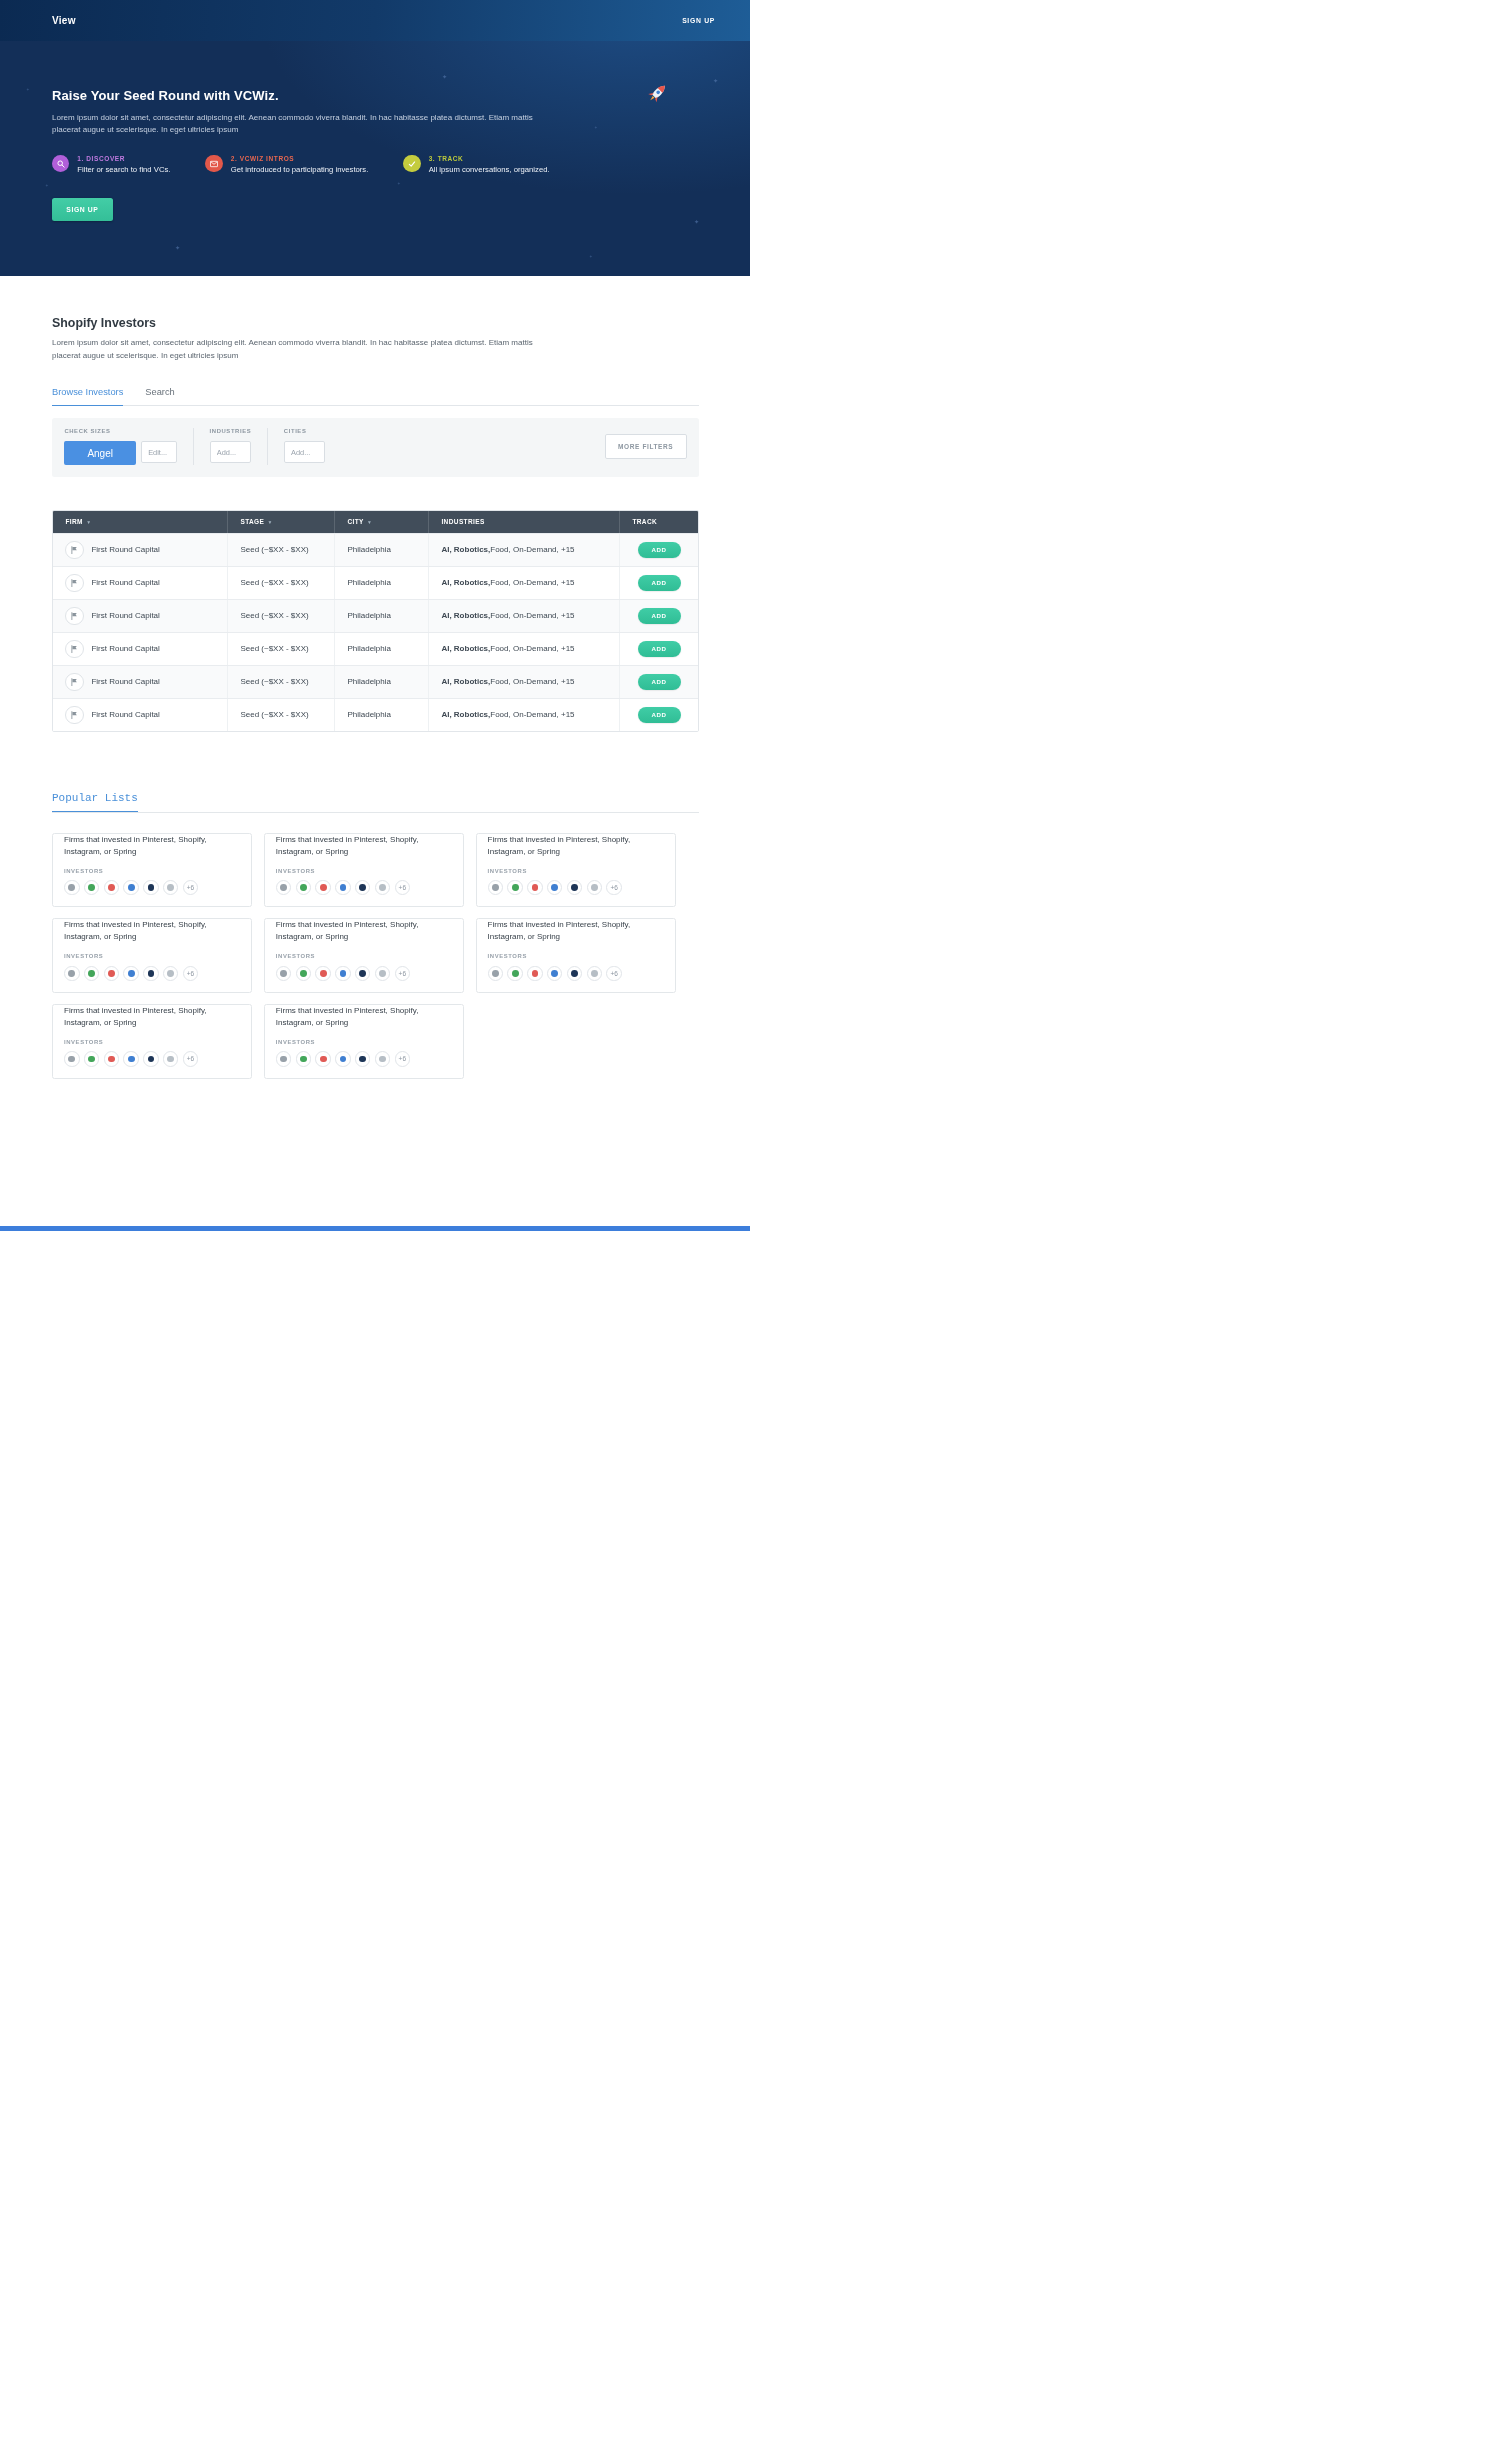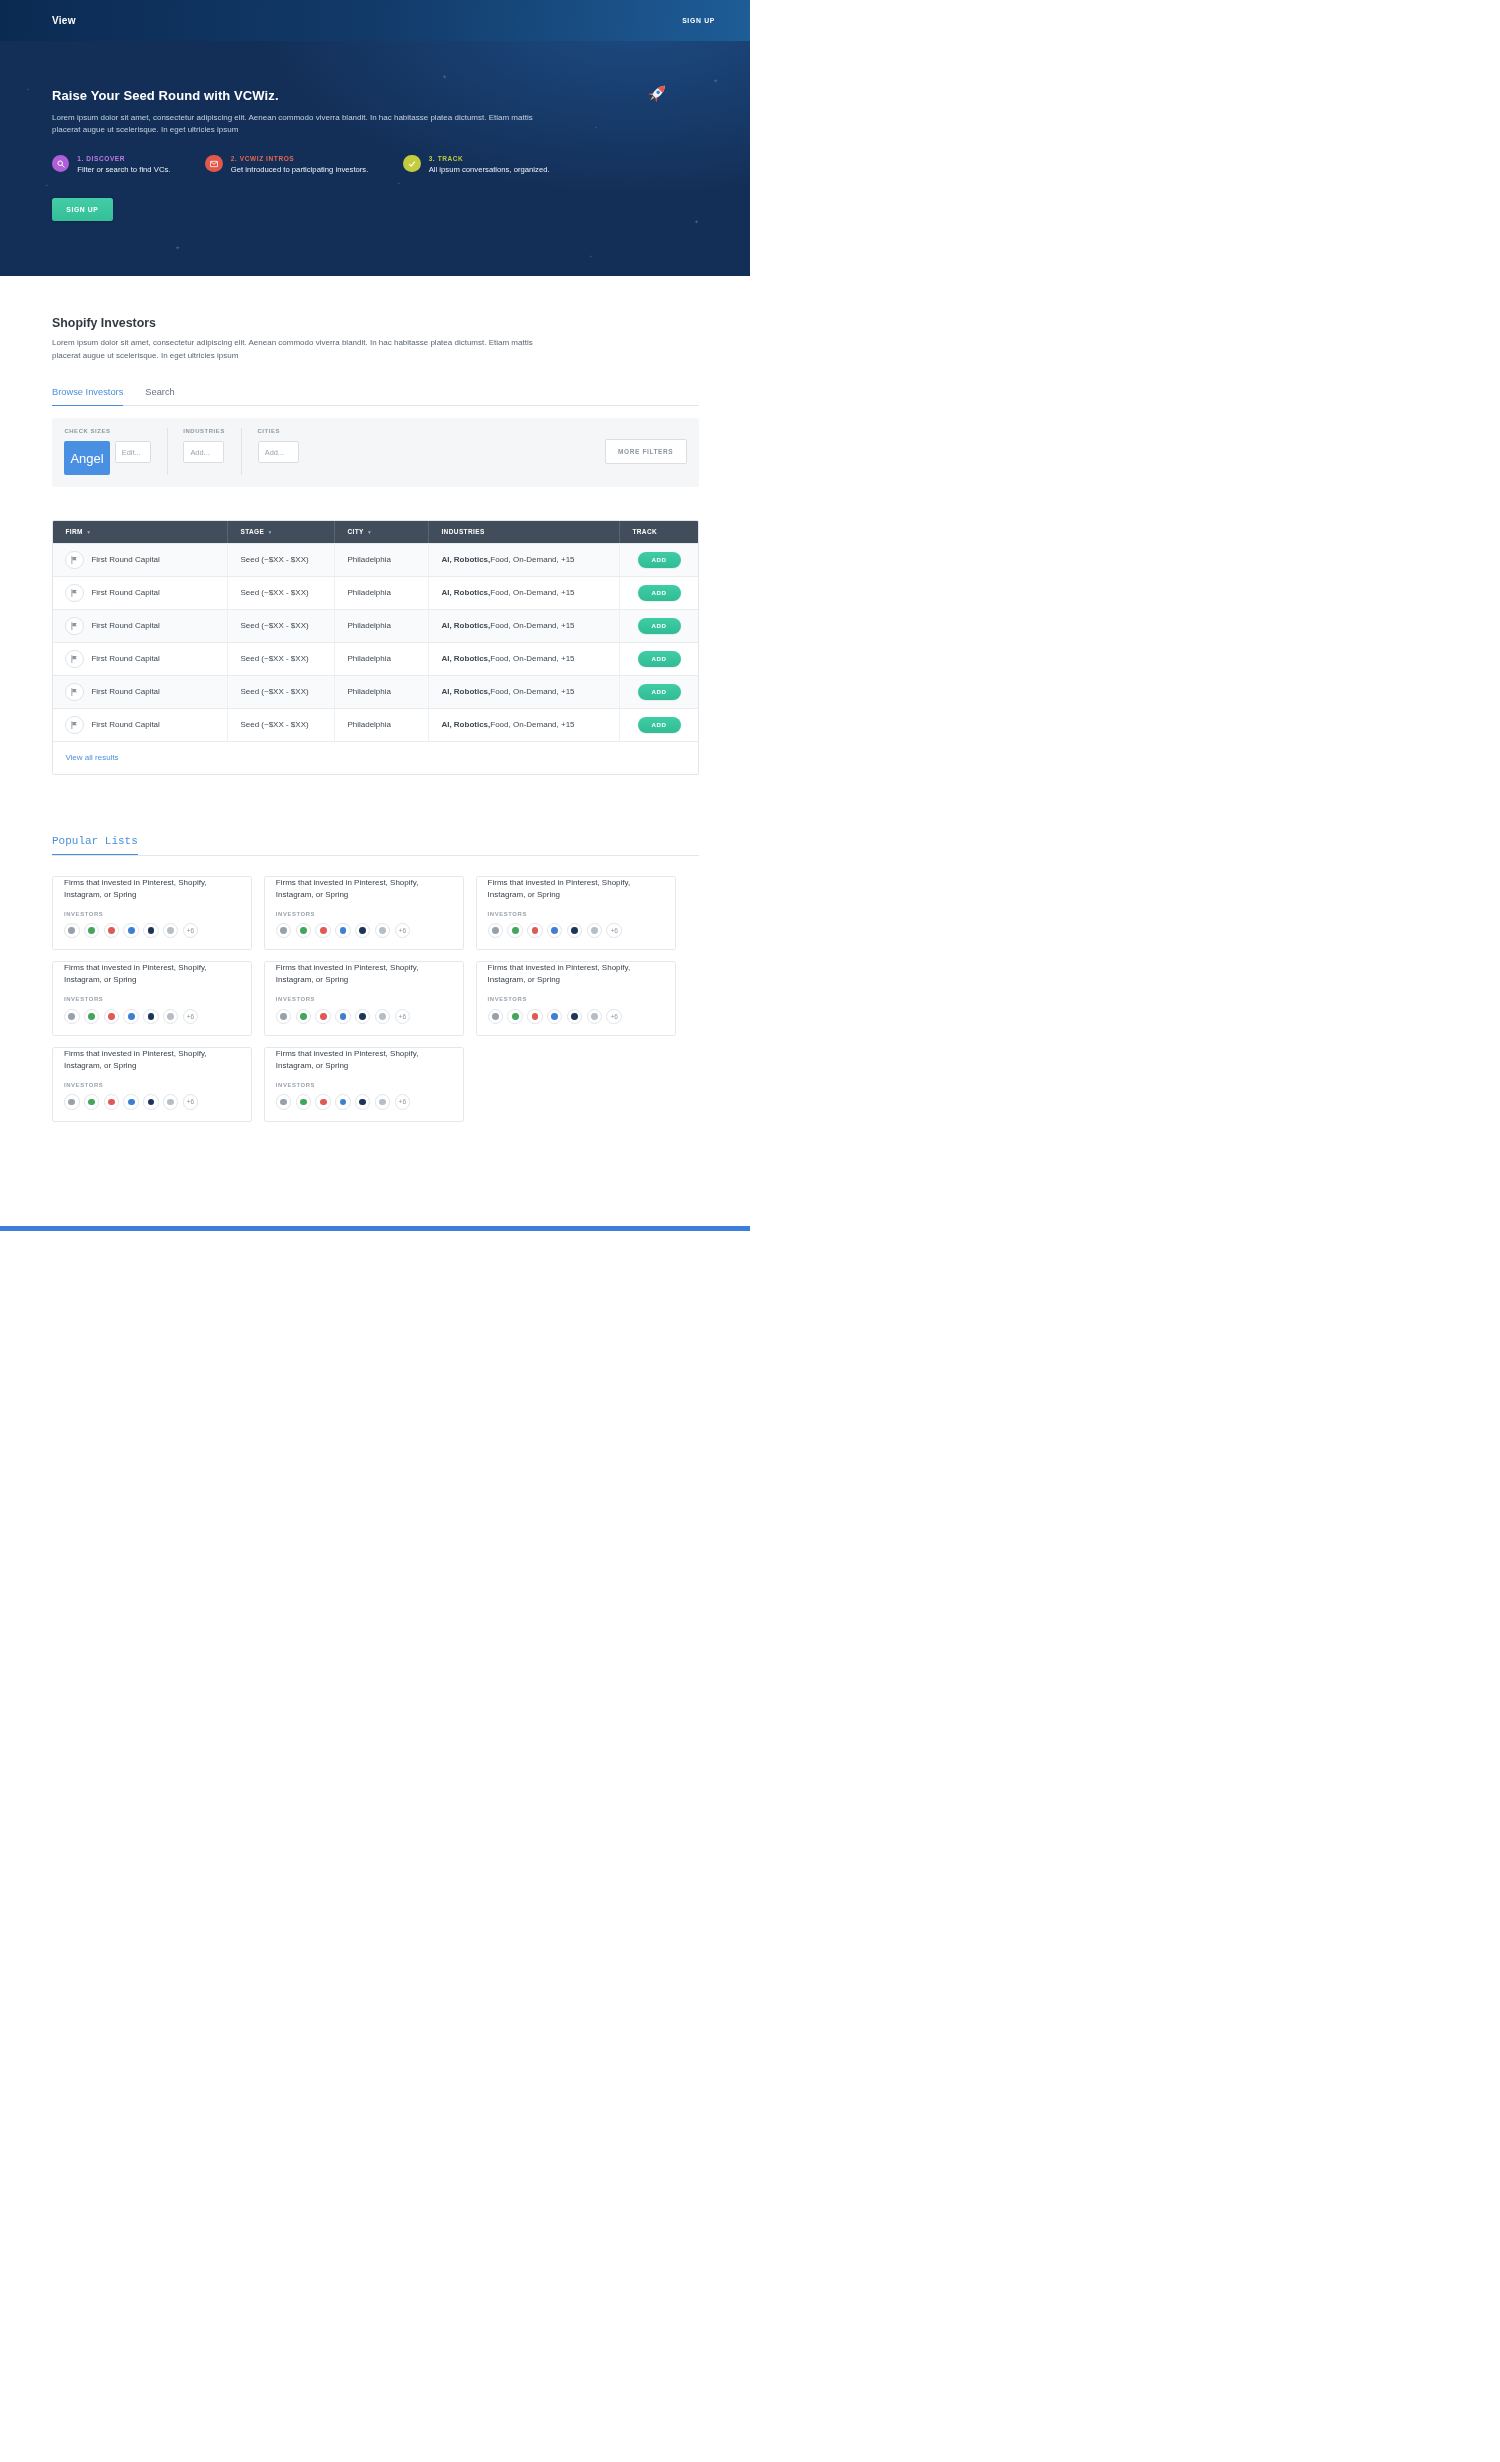--- a/index.html
+++ b/index.html
@@ -71,21 +71,21 @@
   
   .filter-panel {
     margin-top: 12.4px; background: #f4f6f7; border-radius: 2.5px;
     padding: 9.3px 12.4px 11.8px; display: flex; align-items: stretch;
   }
   .fgroup { display: flex; flex-direction: column; }
   .flabel { font-size: 5.9px; font-weight: bold; letter-spacing: 0.6px; color: #8d97a1; }
   .fcontrols { margin-top: 7.4px; display: flex; gap: 5px; }
   .chip {
     background: #4a90e2; color: #fff; border: none; border-radius: 1.9px;
-    height: 34px; padding: 0 6px; font-size: 13px; font-family: inherit; cursor: pointer;
+    height: 24px; padding: 0 23px; font-size: 10px; font-family: inherit; cursor: pointer;
   }
   .finput {
     height: 22px; border: 0.6px solid #d9dee3; border-radius: 1.9px; background: #fff;
     padding: 0 6.2px; font-size: 7.4px; color: #4a545e; font-family: inherit;
   }
   .finput::placeholder { color: #9aa3ad; }
   .w-edit { width: 36px; }
   .w-add  { width: 41px; }
   .fdivider { width: 0.6px; background: #e0e4e8; margin: 0 16px; }
   .more-filters {
@@ -406,23 +406,20 @@
           <div class="td td-ind">
             <b>AI, Robotics,</b>
             <span> Food, On-Demand, +15</span>
           </div>
           <div class="td td-track">
             <button class="btn-add">ADD</button>
           </div>
         </div>
       </div>
 
-    <div class="t-footer">
-      <a href="#">View all results</a>
-    </div>
   </div>
 
   <div class="pl-head">
     <h3>Popular Lists</h3>
   </div>
 
   <div class="cards">
 
       <div class="card">
         <div class="card-title">Firms that invested in Pinterest, Shopify, Instagram, or Spring</div>

